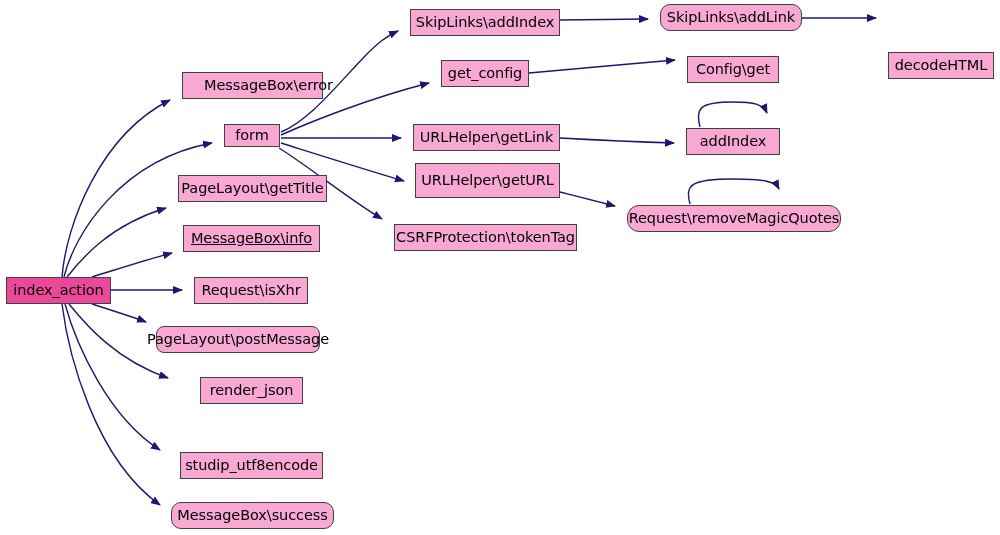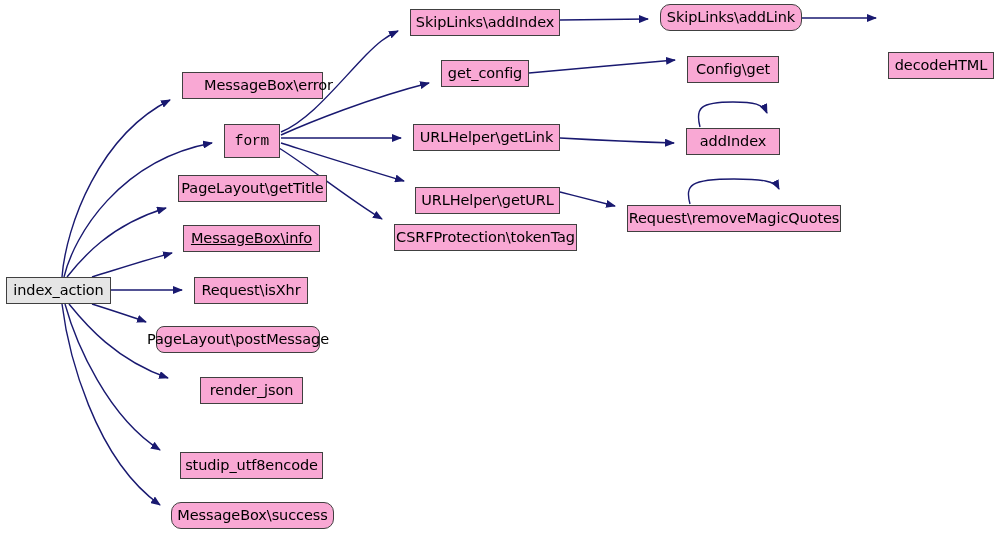--- a/index.html
+++ b/index.html
@@ -33,21 +33,21 @@
     font-size: 14.5px;
     line-height: 1;
     display: flex;
     align-items: center;
     justify-content: center;
     white-space: nowrap;
     letter-spacing: -0.1px;
     z-index: 3;
   }
   .node.highlight {
-    background: #e5e5e5;
+    background: #ec4899;
   }
 </style>
 </head>
 <body>
 
 <div id="canvas">
   <svg id="edges" viewBox="0 0 1000 535" xmlns="http://www.w3.org/2000/svg">
     <defs>
       <marker id="arrow" markerWidth="10" markerHeight="8" refX="9" refY="4" orient="auto" markerUnits="userSpaceOnUse">
         <path d="M0,0 L10,4 L0,8 z" fill="#191970"></path>
@@ -77,21 +77,21 @@
         <path d="M 690,204 C 685,185 690,179 734,179 C 762,179 775,181 779,189" fill="none" stroke="#191970" stroke-width="1.4" marker-end="url(#arrow)"></path>
       </g>
   </svg>
   <div id="node-layer">
       <div class="node highlight" style="left: 6px; top: 277px; width: 105px; height: 27px;">
         <span>index_action</span>
       </div>
       <div class="node" style="left: 182px; top: 72px; width: 141px; height: 27px; padding-left: 32px;">
         <span>MessageBox\error</span>
       </div>
-      <div class="node" style="left: 224px; top: 124px; width: 56px; height: 34px; font-family: Liberation Mono, monospace;">
+      <div class="node" style="left: 224px; top: 124px; width: 56px; height: 23px;">
         <span>form</span>
       </div>
       <div class="node" style="left: 178px; top: 175px; width: 149px; height: 27px;">
         <span>PageLayout\getTitle</span>
       </div>
       <div class="node" style="left: 183px; top: 225px; width: 137px; height: 27px; text-decoration: underline;">
         <span>MessageBox\info</span>
       </div>
       <div class="node" style="left: 194px; top: 277px; width: 114px; height: 27px;">
         <span>Request\isXhr</span>
@@ -110,35 +110,35 @@
       </div>
       <div class="node" style="left: 410px; top: 9px; width: 150px; height: 27px;">
         <span>SkipLinks\addIndex</span>
       </div>
       <div class="node" style="left: 441px; top: 60px; width: 88px; height: 27px;">
         <span>get_config</span>
       </div>
       <div class="node" style="left: 413px; top: 124px; width: 147px; height: 27px;">
         <span>URLHelper\getLink</span>
       </div>
-      <div class="node" style="left: 415px; top: 187px; width: 145px; height: 27px;">
+      <div class="node" style="left: 415px; top: 163px; width: 145px; height: 35px;">
         <span>URLHelper\getURL</span>
       </div>
       <div class="node" style="left: 394px; top: 224px; width: 183px; height: 27px;">
         <span>CSRFProtection\tokenTag</span>
       </div>
       <div class="node" style="left: 660px; top: 4px; width: 142px; height: 27px; border-radius: 10px;">
         <span>SkipLinks\addLink</span>
       </div>
       <div class="node" style="left: 687px; top: 56px; width: 92px; height: 27px;">
         <span>Config\get</span>
       </div>
       <div class="node" style="left: 686px; top: 128px; width: 94px; height: 27px;">
         <span>addIndex</span>
       </div>
-      <div class="node" style="left: 627px; top: 205px; width: 214px; height: 27px;">
+      <div class="node" style="left: 627px; top: 205px; width: 214px; height: 27px; border-radius: 12px;">
         <span>Request\removeMagicQuotes</span>
       </div>
       <div class="node" style="left: 888px; top: 4px; width: 106px; height: 27px; margin-top: 48px;">
         <span>decodeHTML</span>
       </div>
     </div>
 </div>
 
 </body></html>

